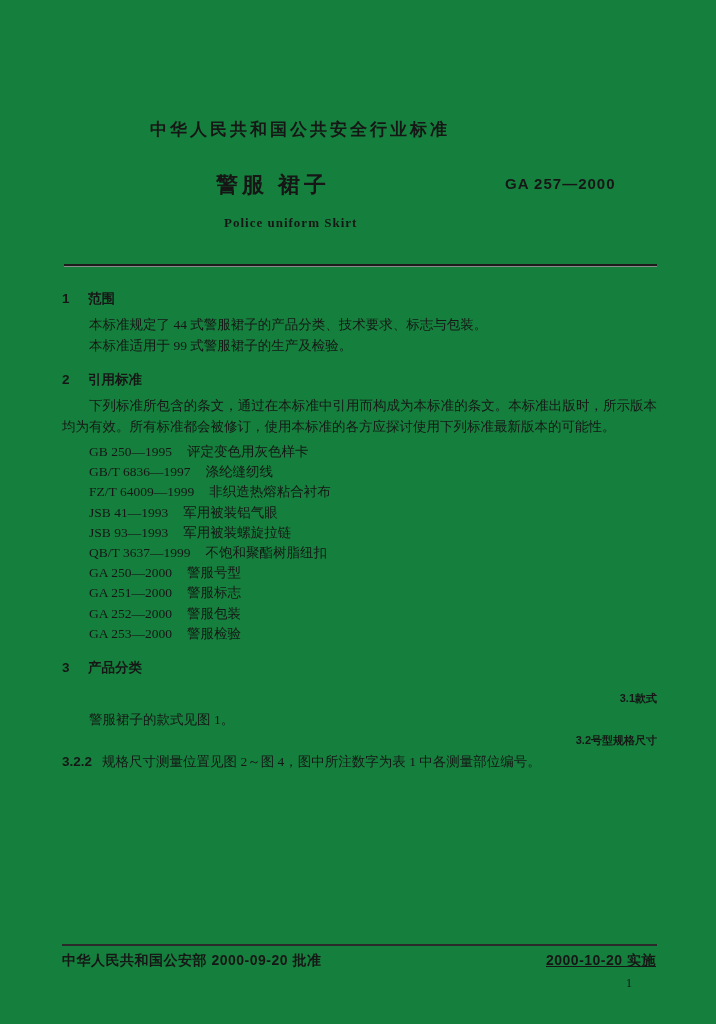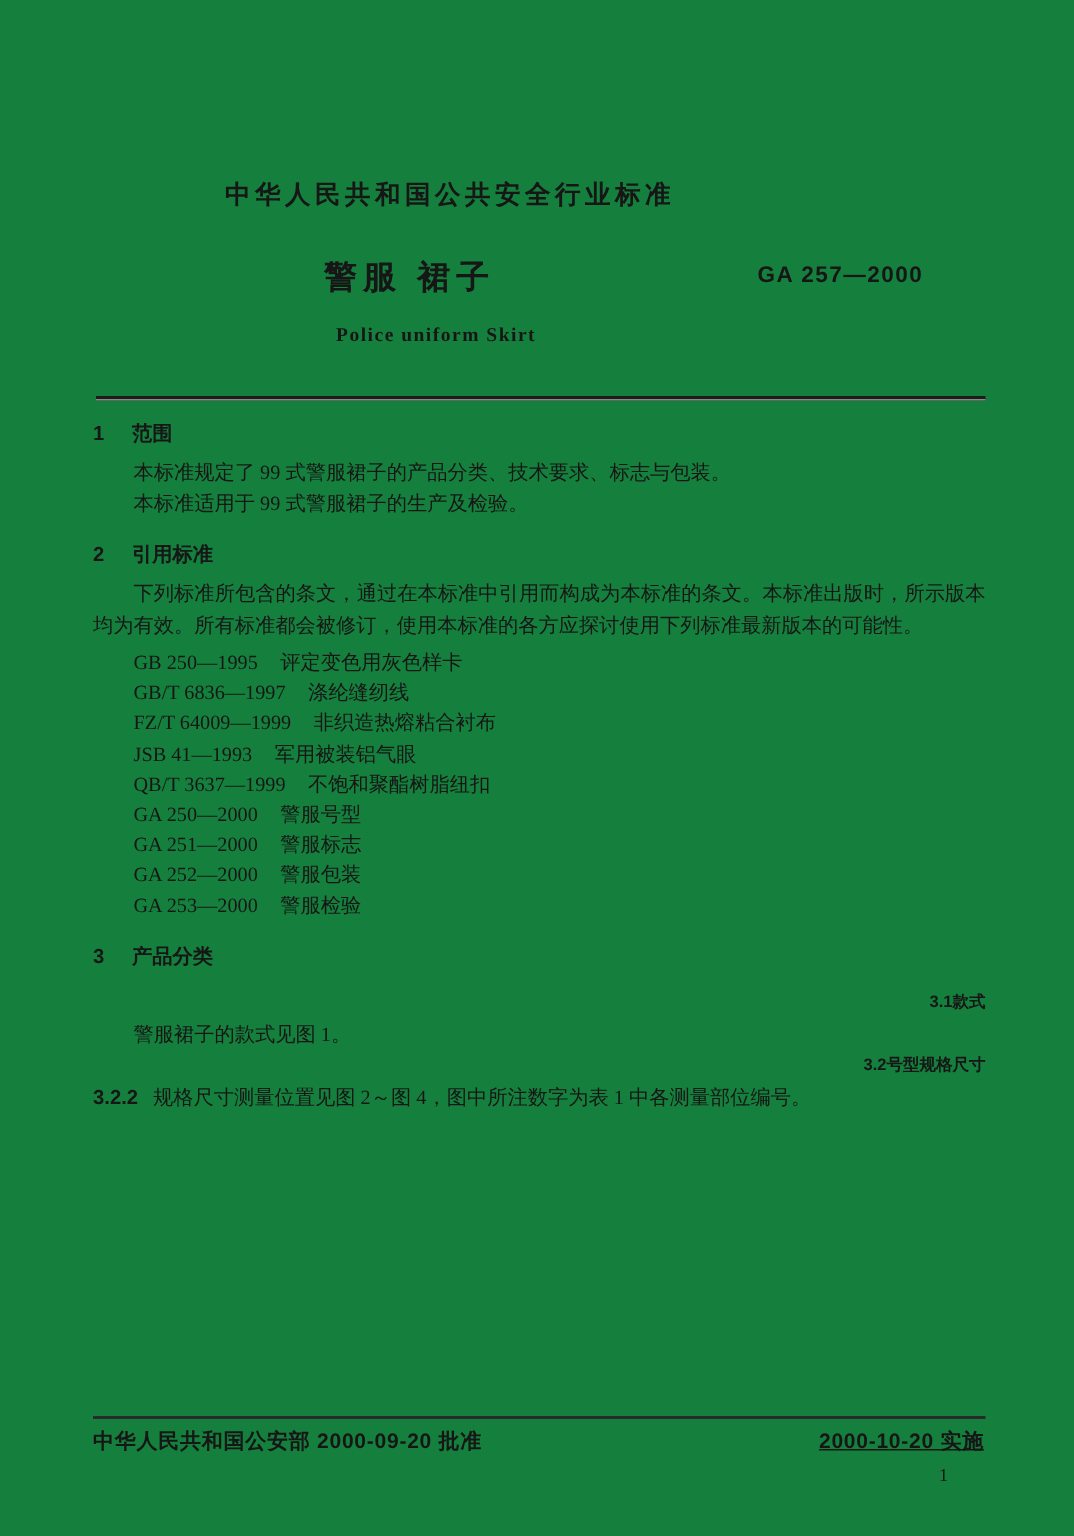--- a/index.html
+++ b/index.html
@@ -31,21 +31,21 @@
   .title-en {
     position:absolute; top:215px; left:224px;
     font-weight:bold; font-size:13px; letter-spacing:1px;
   }
   .rule-top {
     position:absolute; top:264px; left:64px;
     width:593px; height:3px; background:#1c1c1c;
     border-bottom:1px solid #8a8a8a;
   }
   .body-flow {
-    position:absolute; top:278px; left:62px;
+    position:absolute; top:288px; left:62px;
     width:595px;
     font-size:13.5px; line-height:21px;
     text-align:justify;
   }
   .h-sec {
     font-family:"Liberation Sans", sans-serif;
     font-weight:bold; font-size:13.5px;
     text-align:left;
   }
   .h-sec .num { display:inline-block; min-width:26px; }
@@ -89,33 +89,34 @@
   <div class="doc-title">警服  裙子</div>
   <div class="std-no">GA 257—2000</div>
   <div class="title-en">Police uniform  Skirt</div>
   <div class="rule-top"></div>
 
   <div class="body-flow">
 
     <div class="h-sec">
       <span class="num">1</span><span>范围</span>
     </div>
-    <div class="para mt6">本标准规定了 99 式警服裙子的产品分类、技术要求、标志与包装。</div>
+    <div class="para mt6">本标准规定了 44 式警服裙子的产品分类、技术要求、标志与包装。</div>
     <div class="para">本标准适用于 99 式警服裙子的生产及检验。</div>
 
     <div class="h-sec mt14">
       <span class="num">2</span><span>引用标准</span>
     </div>
     <div class="para mt6">下列标准所包含的条文，通过在本标准中引用而构成为本标准的条文。本标准出版时，所示版本均为有效。所有标准都会被修订，使用本标准的各方应探讨使用下列标准最新版本的可能性。</div>
 
     <div class="refs mt6">
       <div class="ref-row"><span>GB 250—1995</span><span class="ref-name">评定变色用灰色样卡</span></div>
       <div class="ref-row"><span>GB/T 6836—1997</span><span class="ref-name">涤纶缝纫线</span></div>
       <div class="ref-row"><span>FZ/T 64009—1999</span><span class="ref-name">非织造热熔粘合衬布</span></div>
       <div class="ref-row"><span>JSB 41—1993</span><span class="ref-name">军用被装铝气眼</span></div>
+      <div class="ref-row"><span>JSB 93—1993</span><span class="ref-name">军用被装螺旋拉链</span></div>
       <div class="ref-row"><span>QB/T 3637—1999</span><span class="ref-name">不饱和聚酯树脂纽扣</span></div>
       <div class="ref-row"><span>GA 250—2000</span><span class="ref-name">警服号型</span></div>
       <div class="ref-row"><span>GA 251—2000</span><span class="ref-name">警服标志</span></div>
       <div class="ref-row"><span>GA 252—2000</span><span class="ref-name">警服包装</span></div>
       <div class="ref-row"><span>GA 253—2000</span><span class="ref-name">警服检验</span></div>
     </div>
 
     <div class="h-sec mt14">
       <span class="num">3</span><span>产品分类</span>
     </div>

